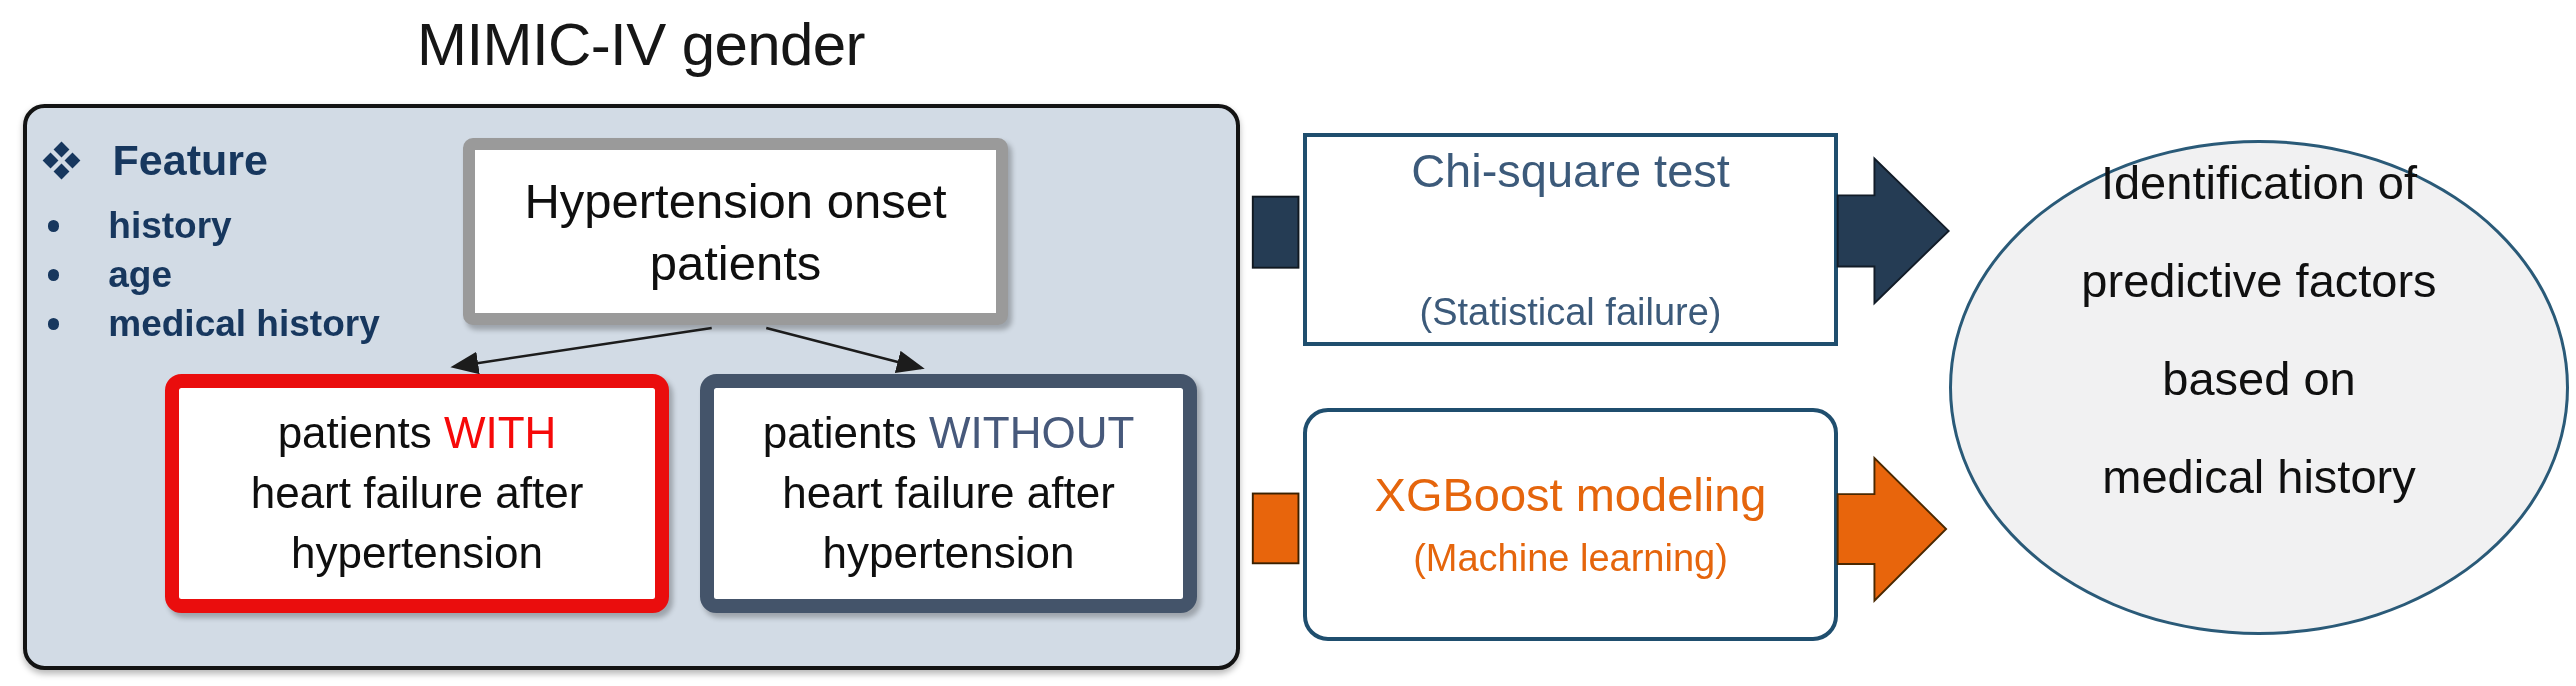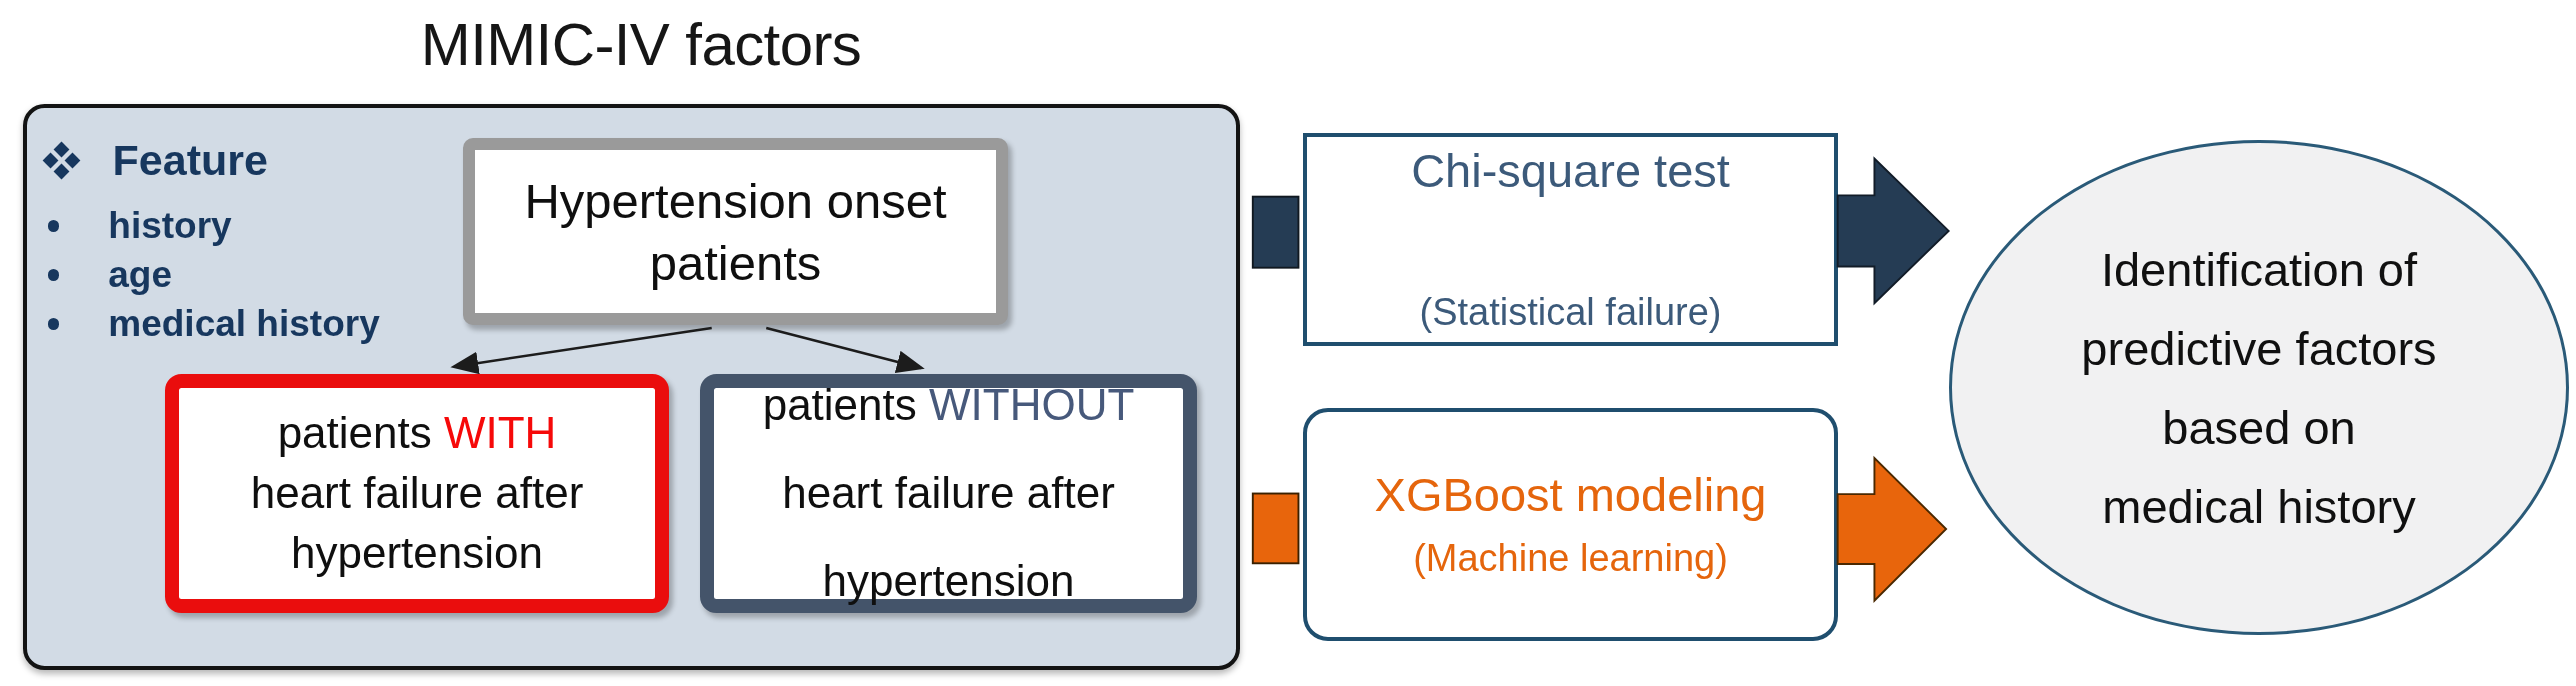--- a/index.html
+++ b/index.html
@@ -24,45 +24,45 @@
             background:#ffffff;border:12.7px solid #9A9A9A;border-radius:10px;box-sizing:border-box;
             display:flex;flex-direction:column;justify-content:center;align-items:center;
             font-size:49px;line-height:62px;color:#0f0f0f;text-align:center;white-space:nowrap;
             box-shadow:3.2px 4.4px 5.7px rgba(0,0,0,.25);}
 
   .branch{position:absolute;top:266px;height:239px;background:#ffffff;box-sizing:border-box;
           border-radius:16.5px;display:flex;flex-direction:column;justify-content:center;align-items:center;
           font-size:44px;line-height:60px;color:#0f0f0f;text-align:center;white-space:nowrap;
           padding-bottom:1px;box-shadow:3.2px 4.4px 5.7px rgba(0,0,0,.25);}
   .branch.red{left:138px;width:504px;border:14px solid #EA0D0D;}
-  .branch.slate{left:673px;width:497px;border:14px solid #44546A;gap:28px;}
+  .branch.slate{left:673px;width:497px;border:14px solid #44546A;}
   .kw-red{color:#F60909;}
   .kw-slate{color:#47597B;}
 
   .method{position:absolute;left:1303px;width:535px;background:#ffffff;
           border:4.4px solid #1F4E6E;box-sizing:border-box;text-align:center;white-space:nowrap;
           display:flex;flex-direction:column;justify-content:center;align-items:center;}
   .method.chi{top:133px;height:213px;color:#3C5A7A;justify-content:space-between;}
   .method.xgb{top:408px;height:233px;color:#E5650C;border-radius:25px;}
   .m-title{font-size:47px;line-height:67px;}
   .m-sub{font-size:38px;line-height:60px;}
 
   .ellipse{position:absolute;left:1949px;top:140px;width:620px;height:495px;
            background:#F1F1F2;border:3.2px solid #2A5A78;border-radius:50%;box-sizing:border-box;
-           display:flex;flex-direction:column;justify-content:center;align-items:center;
-           font-size:47px;line-height:79px;color:#101010;text-align:center;white-space:nowrap;}
+           display:flex;flex-direction:column;justify-content:flex-start;align-items:center;
+           font-size:47px;line-height:79px;color:#101010;text-align:center;white-space:nowrap;gap:19px;}
 
   .overlay{position:absolute;left:0;top:0;width:2576px;height:687px;pointer-events:none;}
 </style>
 </head>
 <body>
 
 <div class="stage">
 
-  <div class="title">MIMIC-IV factors</div>
+  <div class="title">MIMIC-IV gender</div>
 
   <div class="panel">
 
     <div class="feature">
       <div class="feat-header">
         <svg class="diamond-icon" viewBox="0 0 64 64">
           <path fill="#17375E" d="M32 1 L45 14 L32 27 L19 14 Z"></path>
           <path fill="#17375E" d="M14 19 L27 32 L14 45 L1 32 Z"></path>
           <path fill="#17375E" d="M50 19 L63 32 L50 45 L37 32 Z"></path>
           <path fill="#17375E" d="M32 37 L45 50 L32 63 L19 50 Z"></path>

